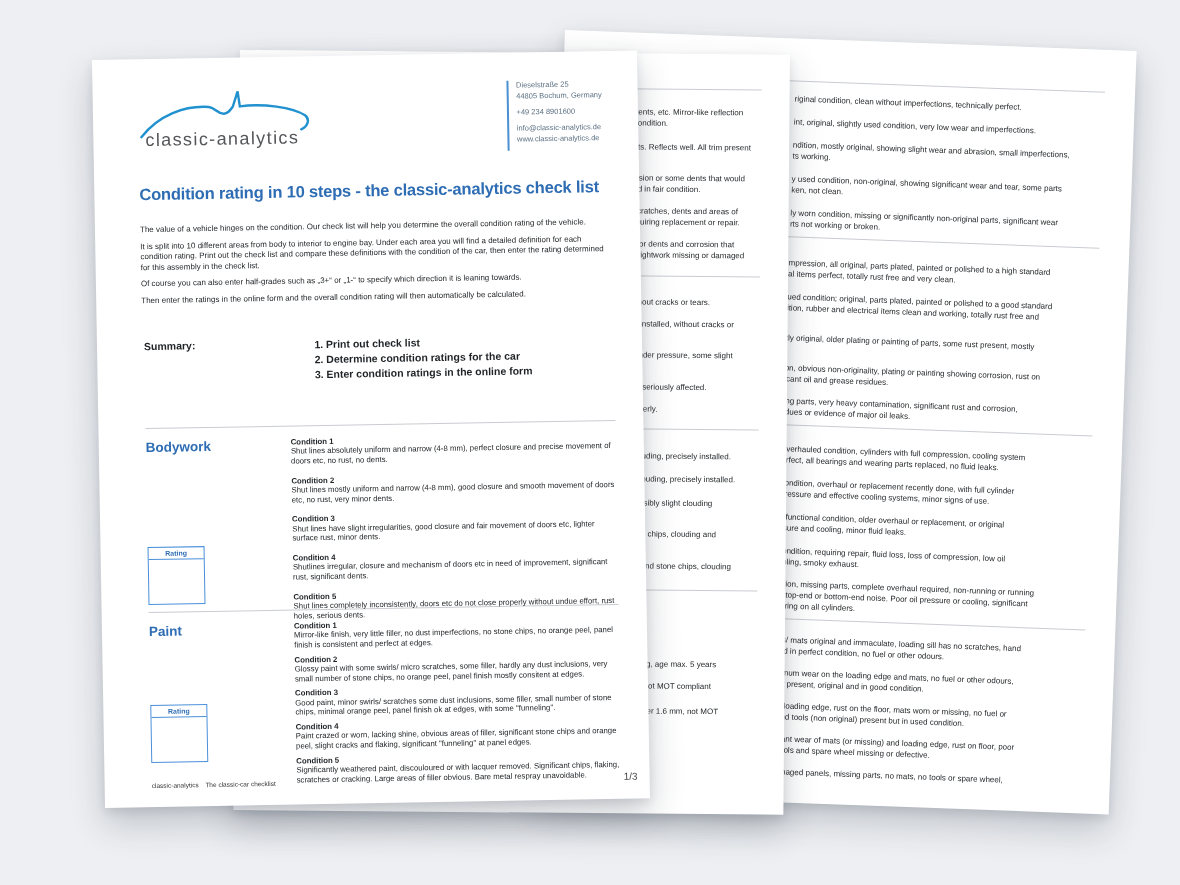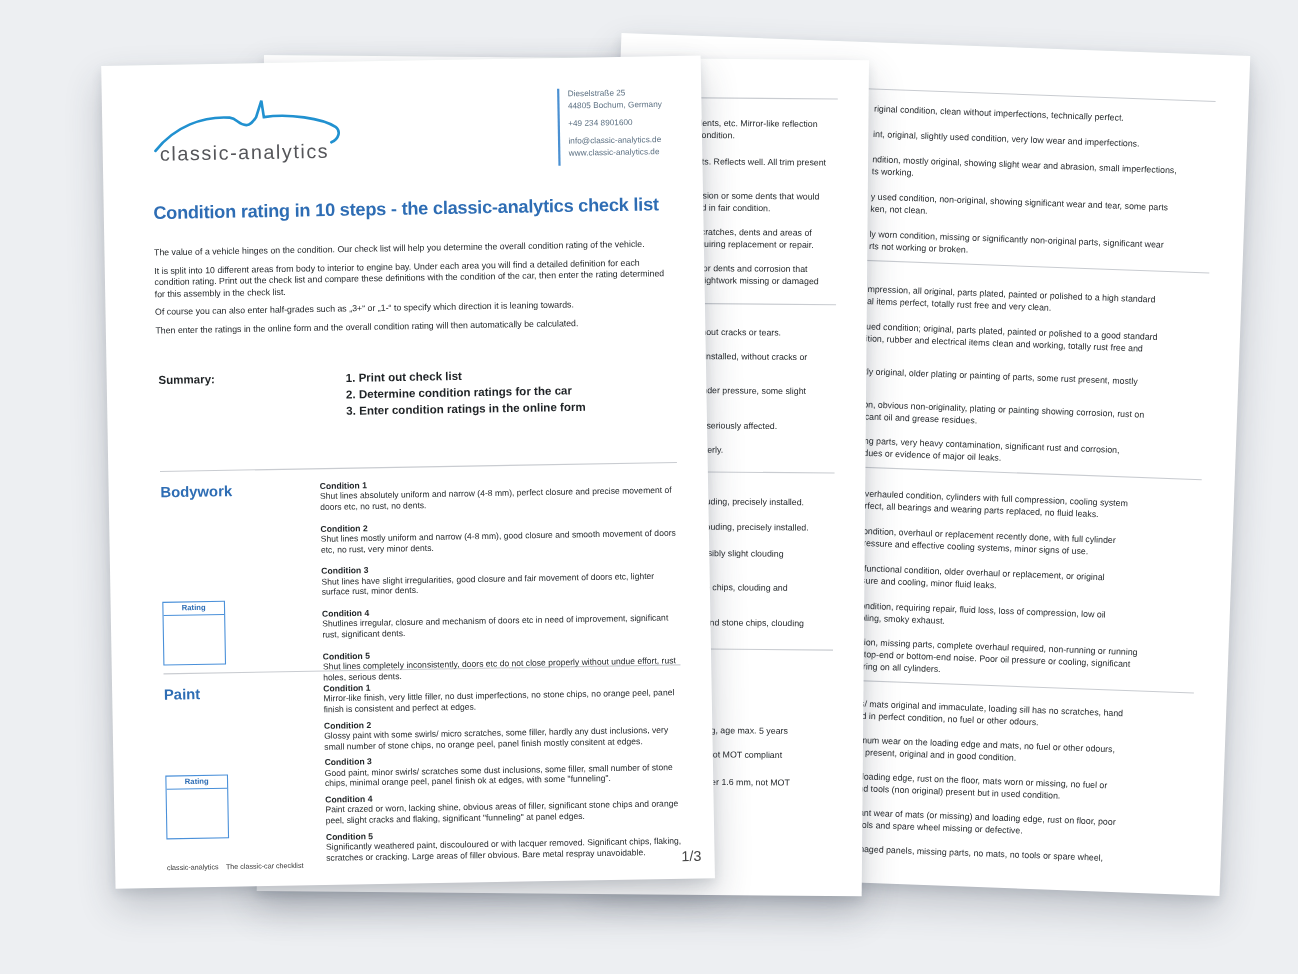--- a/index.html
+++ b/index.html
@@ -41,21 +41,21 @@
   .rating-body{height:44px;}
   .sec-right{flex:1;}
   .cond{margin-bottom:10px;}
   .sec--paint .cond{margin-bottom:5px;}
   .cond-label{font-size:7.8px;font-weight:bold;color:#1f2326;line-height:1.2;}
   .cond-text{font-size:7.8px;color:#1f2326;line-height:1.24;}
   .p1-footer{position:absolute;left:47px;top:720px;right:12px;display:flex;justify-content:space-between;
              align-items:baseline;}
   .foot-text{font-size:6.5px;color:#333;}
   .foot-brand{margin-right:5px;}
-  .page-num{font-size:13px;color:#444;}
+  .page-num{font-size:10px;color:#444;}
 
   
   .frag-layer{position:absolute;inset:0;}
   .frag{position:absolute;white-space:nowrap;font-size:8px;color:#1f2326;}
   .page2 .frag{left:390px;}
   .page3 .frag{left:232px;}
   .rule{position:absolute;height:1px;background:#c9ccd1;}
   .page2 .rule{left:40px;right:28px;}
   .page3 .rule{left:45px;right:30px;}
   .p2-num{position:absolute;left:508px;top:727px;}

